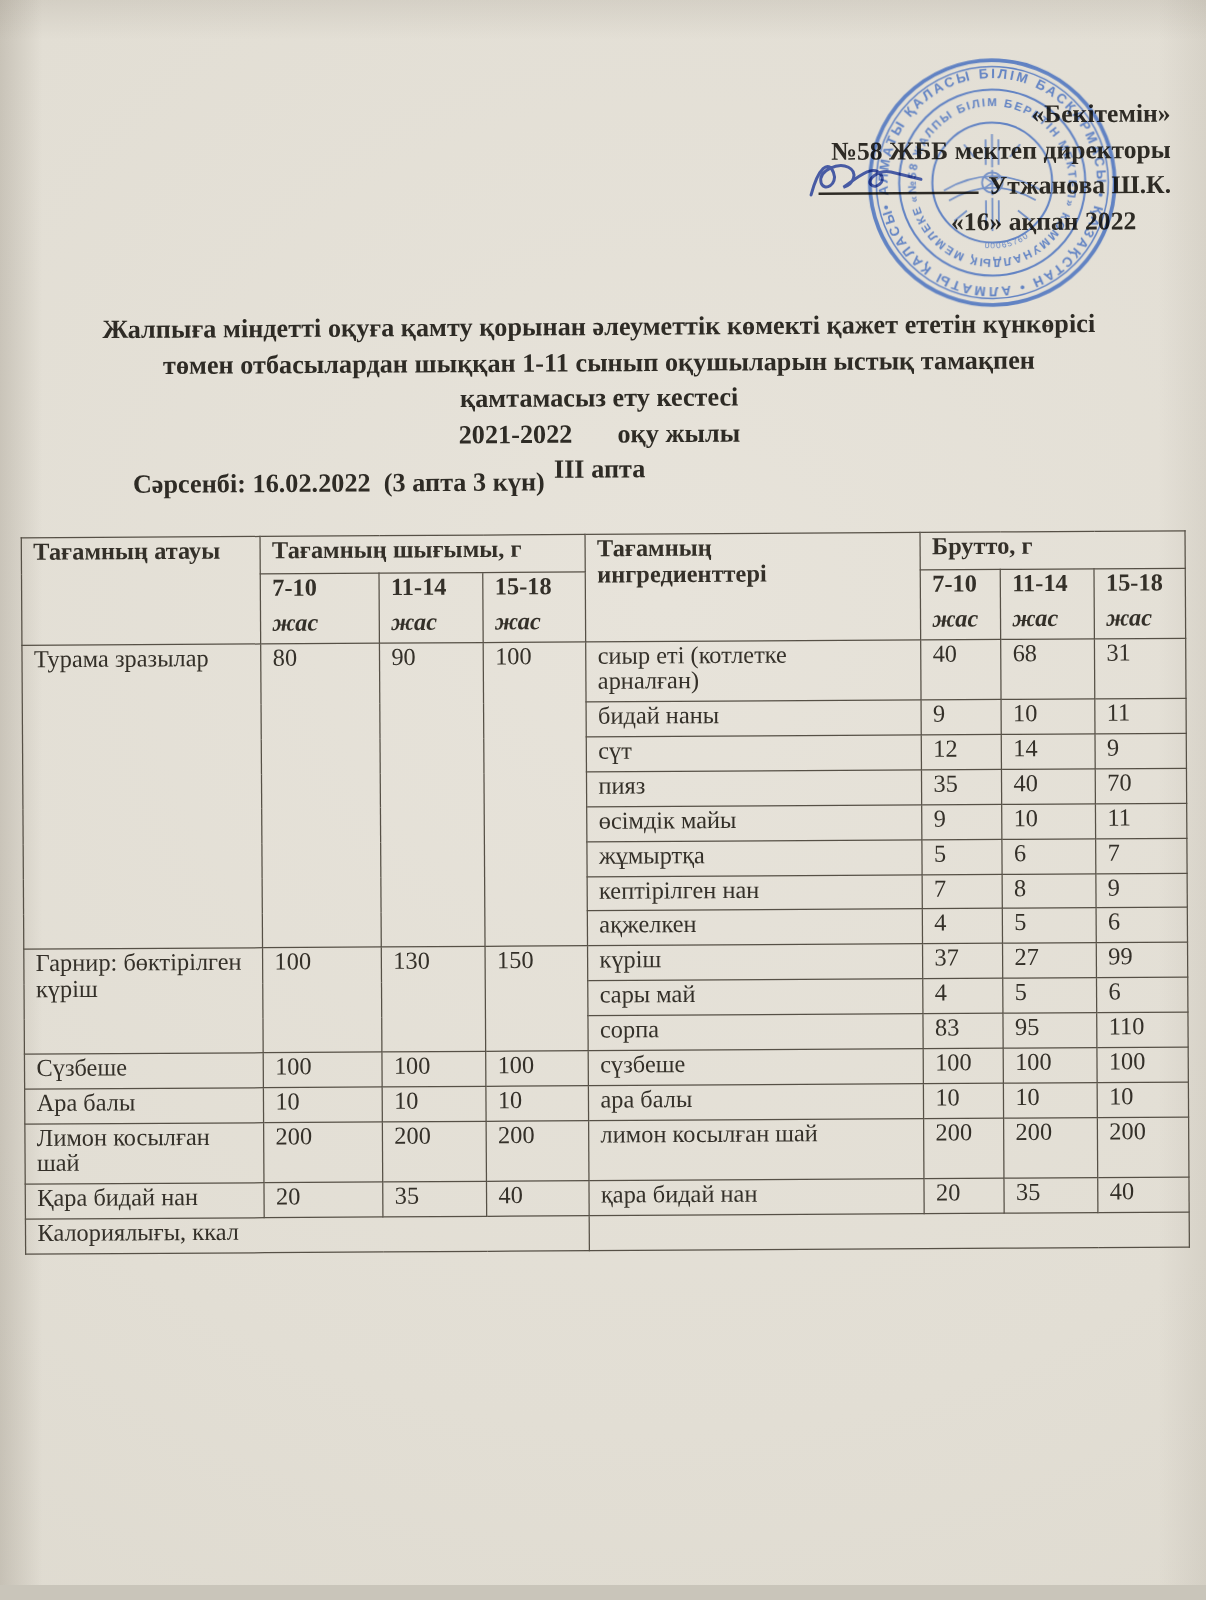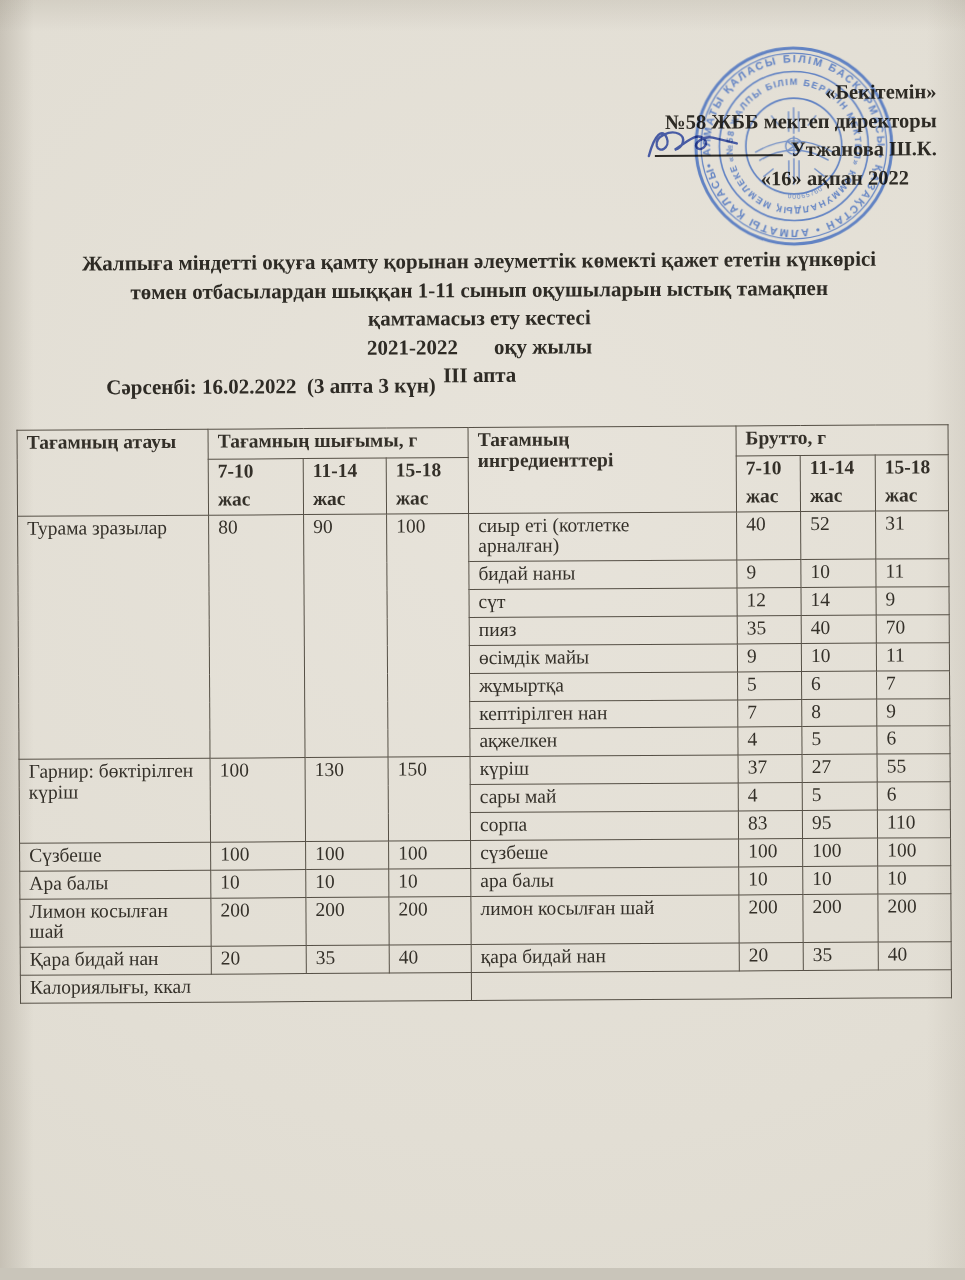--- a/index.html
+++ b/index.html
@@ -35,21 +35,21 @@
     white-space:pre;color:#2e2b25;}
 
   
   table.menu{position:absolute;top:427px;left:17px;width:931px;
     border-collapse:collapse;table-layout:fixed;}
   .menu td,.menu th{border:1.6px solid #565046;vertical-align:top;
     font-size:19.5px;line-height:1.07;padding:2px 4px 4px 9px;
     font-weight:normal;text-align:left;overflow:hidden;}
   .menu th{font-weight:bold;}
   .pre{white-space:pre-line;}
-  .age .unit{margin-top:7px;}
+  .age .unit{margin-top:7px;font-style:italic;}
   .footer-cell{font-weight:bold;padding:4px 4px 7px 11px;}
   .menu .big-head{padding-bottom:6px;}
 </style>
 </head>
 <body>
 
 <div class="photo">
   <div class="content">
 
     <div class="approval">
@@ -156,21 +156,21 @@
       </thead>
       <tbody id="menu-tbody">
           <tr>
             <td class="pre" rowspan="8">Турама зразылар</td>
             <td rowspan="8">80</td>
             <td rowspan="8">90</td>
             <td rowspan="8">100</td>
             <td class="pre">сиыр еті (котлетке
 арналған)</td>
             <td>40</td>
-            <td>52</td>
+            <td>68</td>
             <td>31</td>
           </tr>
           <tr>
             <td class="pre">бидай наны</td>
             <td>9</td>
             <td>10</td>
             <td>11</td>
           </tr>
           <tr>
             <td class="pre">сүт</td>
@@ -210,21 +210,21 @@
           </tr>
           <tr>
             <td class="pre" rowspan="3">Гарнир: бөктірілген
 күріш</td>
             <td rowspan="3">100</td>
             <td rowspan="3">130</td>
             <td rowspan="3">150</td>
             <td class="pre">күріш</td>
             <td>37</td>
             <td>27</td>
-            <td>55</td>
+            <td>99</td>
           </tr>
           <tr>
             <td class="pre">сары май</td>
             <td>4</td>
             <td>5</td>
             <td>6</td>
           </tr>
           <tr>
             <td class="pre">сорпа</td>
             <td>83</td>

